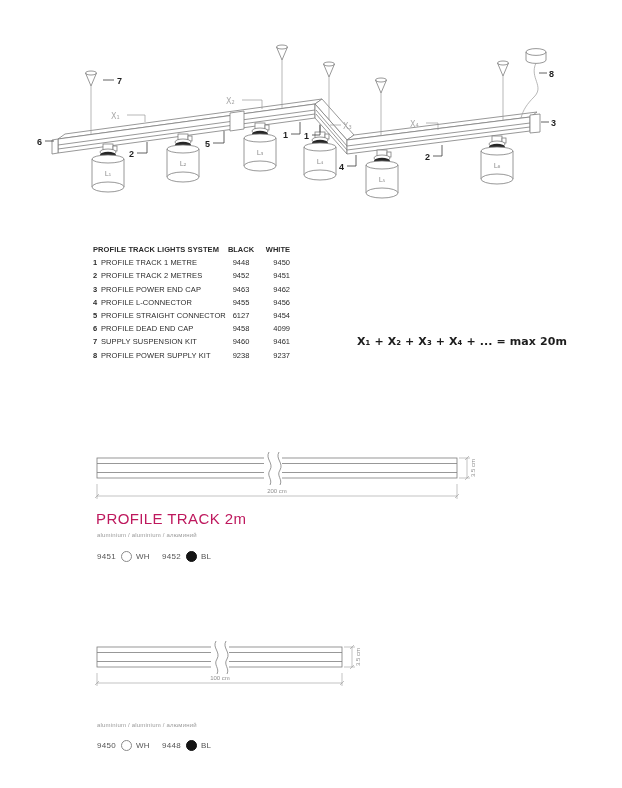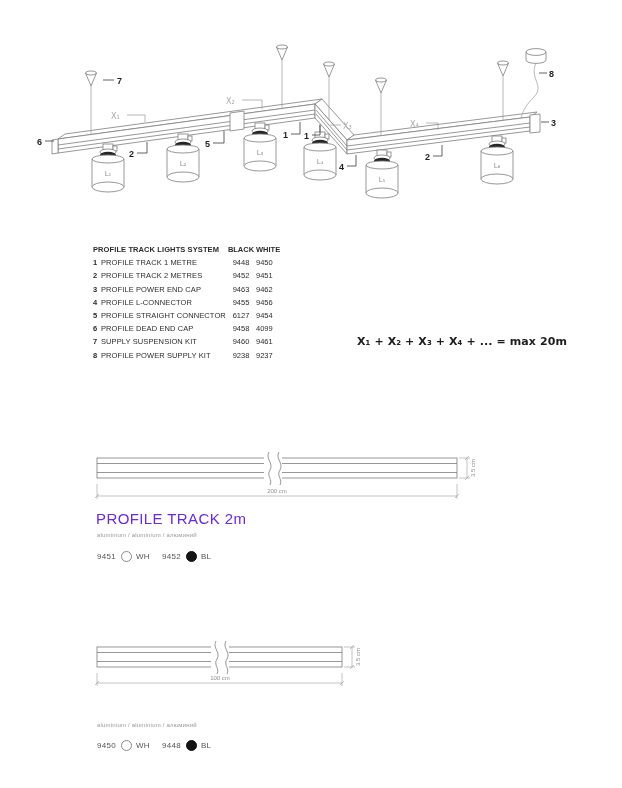--- a/index.html
+++ b/index.html
@@ -17,28 +17,28 @@
   .wire{stroke:#9a9a9a;stroke-width:0.7;fill:none;}
   .leader{stroke:#3a3a3a;stroke-width:0.8;fill:none;}
   .dark{fill:#262626;stroke:none;}
   .dimln{stroke:#9a9a9a;stroke-width:0.6;fill:none;}
   
   #product-table{left:93px;top:243px;width:200px;font-size:7.5px;line-height:13.2px;color:#2b2b2b;}
   .trow{display:flex;}
   .t-num{width:8px;font-weight:bold;flex:none;}
   .t-name{width:125px;flex:none;letter-spacing:0.1px;}
   .t-black{width:30px;flex:none;text-align:center;}
-  .t-white{width:34px;flex:none;text-align:left;}
+  .t-white{width:34px;flex:none;text-align:right;}
   .thead{font-weight:bold;}
   .t-headname{width:133px;flex:none;letter-spacing:0.1px;}
   
   #formulas{left:357px;top:334px;font-family:"DejaVu Sans",sans-serif;
             font-size:11px;font-weight:bold;line-height:15.5px;color:#1d1d1d;letter-spacing:0.1px;}
   
-  .sec-title{font-size:15px;color:#6d28d9;letter-spacing:0.4px;font-weight:400;}
+  .sec-title{font-size:15px;color:#be185d;letter-spacing:0.4px;font-weight:400;}
   .sec-materials{font-size:6px;color:#9a9a9a;letter-spacing:0.2px;}
   .sec-codes{display:flex;align-items:center;font-size:8px;color:#555555;letter-spacing:0.3px;}
   .swatch{display:inline-block;width:9px;height:9px;border-radius:50%;margin:0 4px 0 5px;flex:none;}
   .swatch.wh{border:1px solid #8a8a8a;background:#ffffff;}
   .swatch.bl{border:1px solid #111111;background:#141414;}
   .code-gap{width:12px;flex:none;}
 </style>
 </head>
 <body>
 

